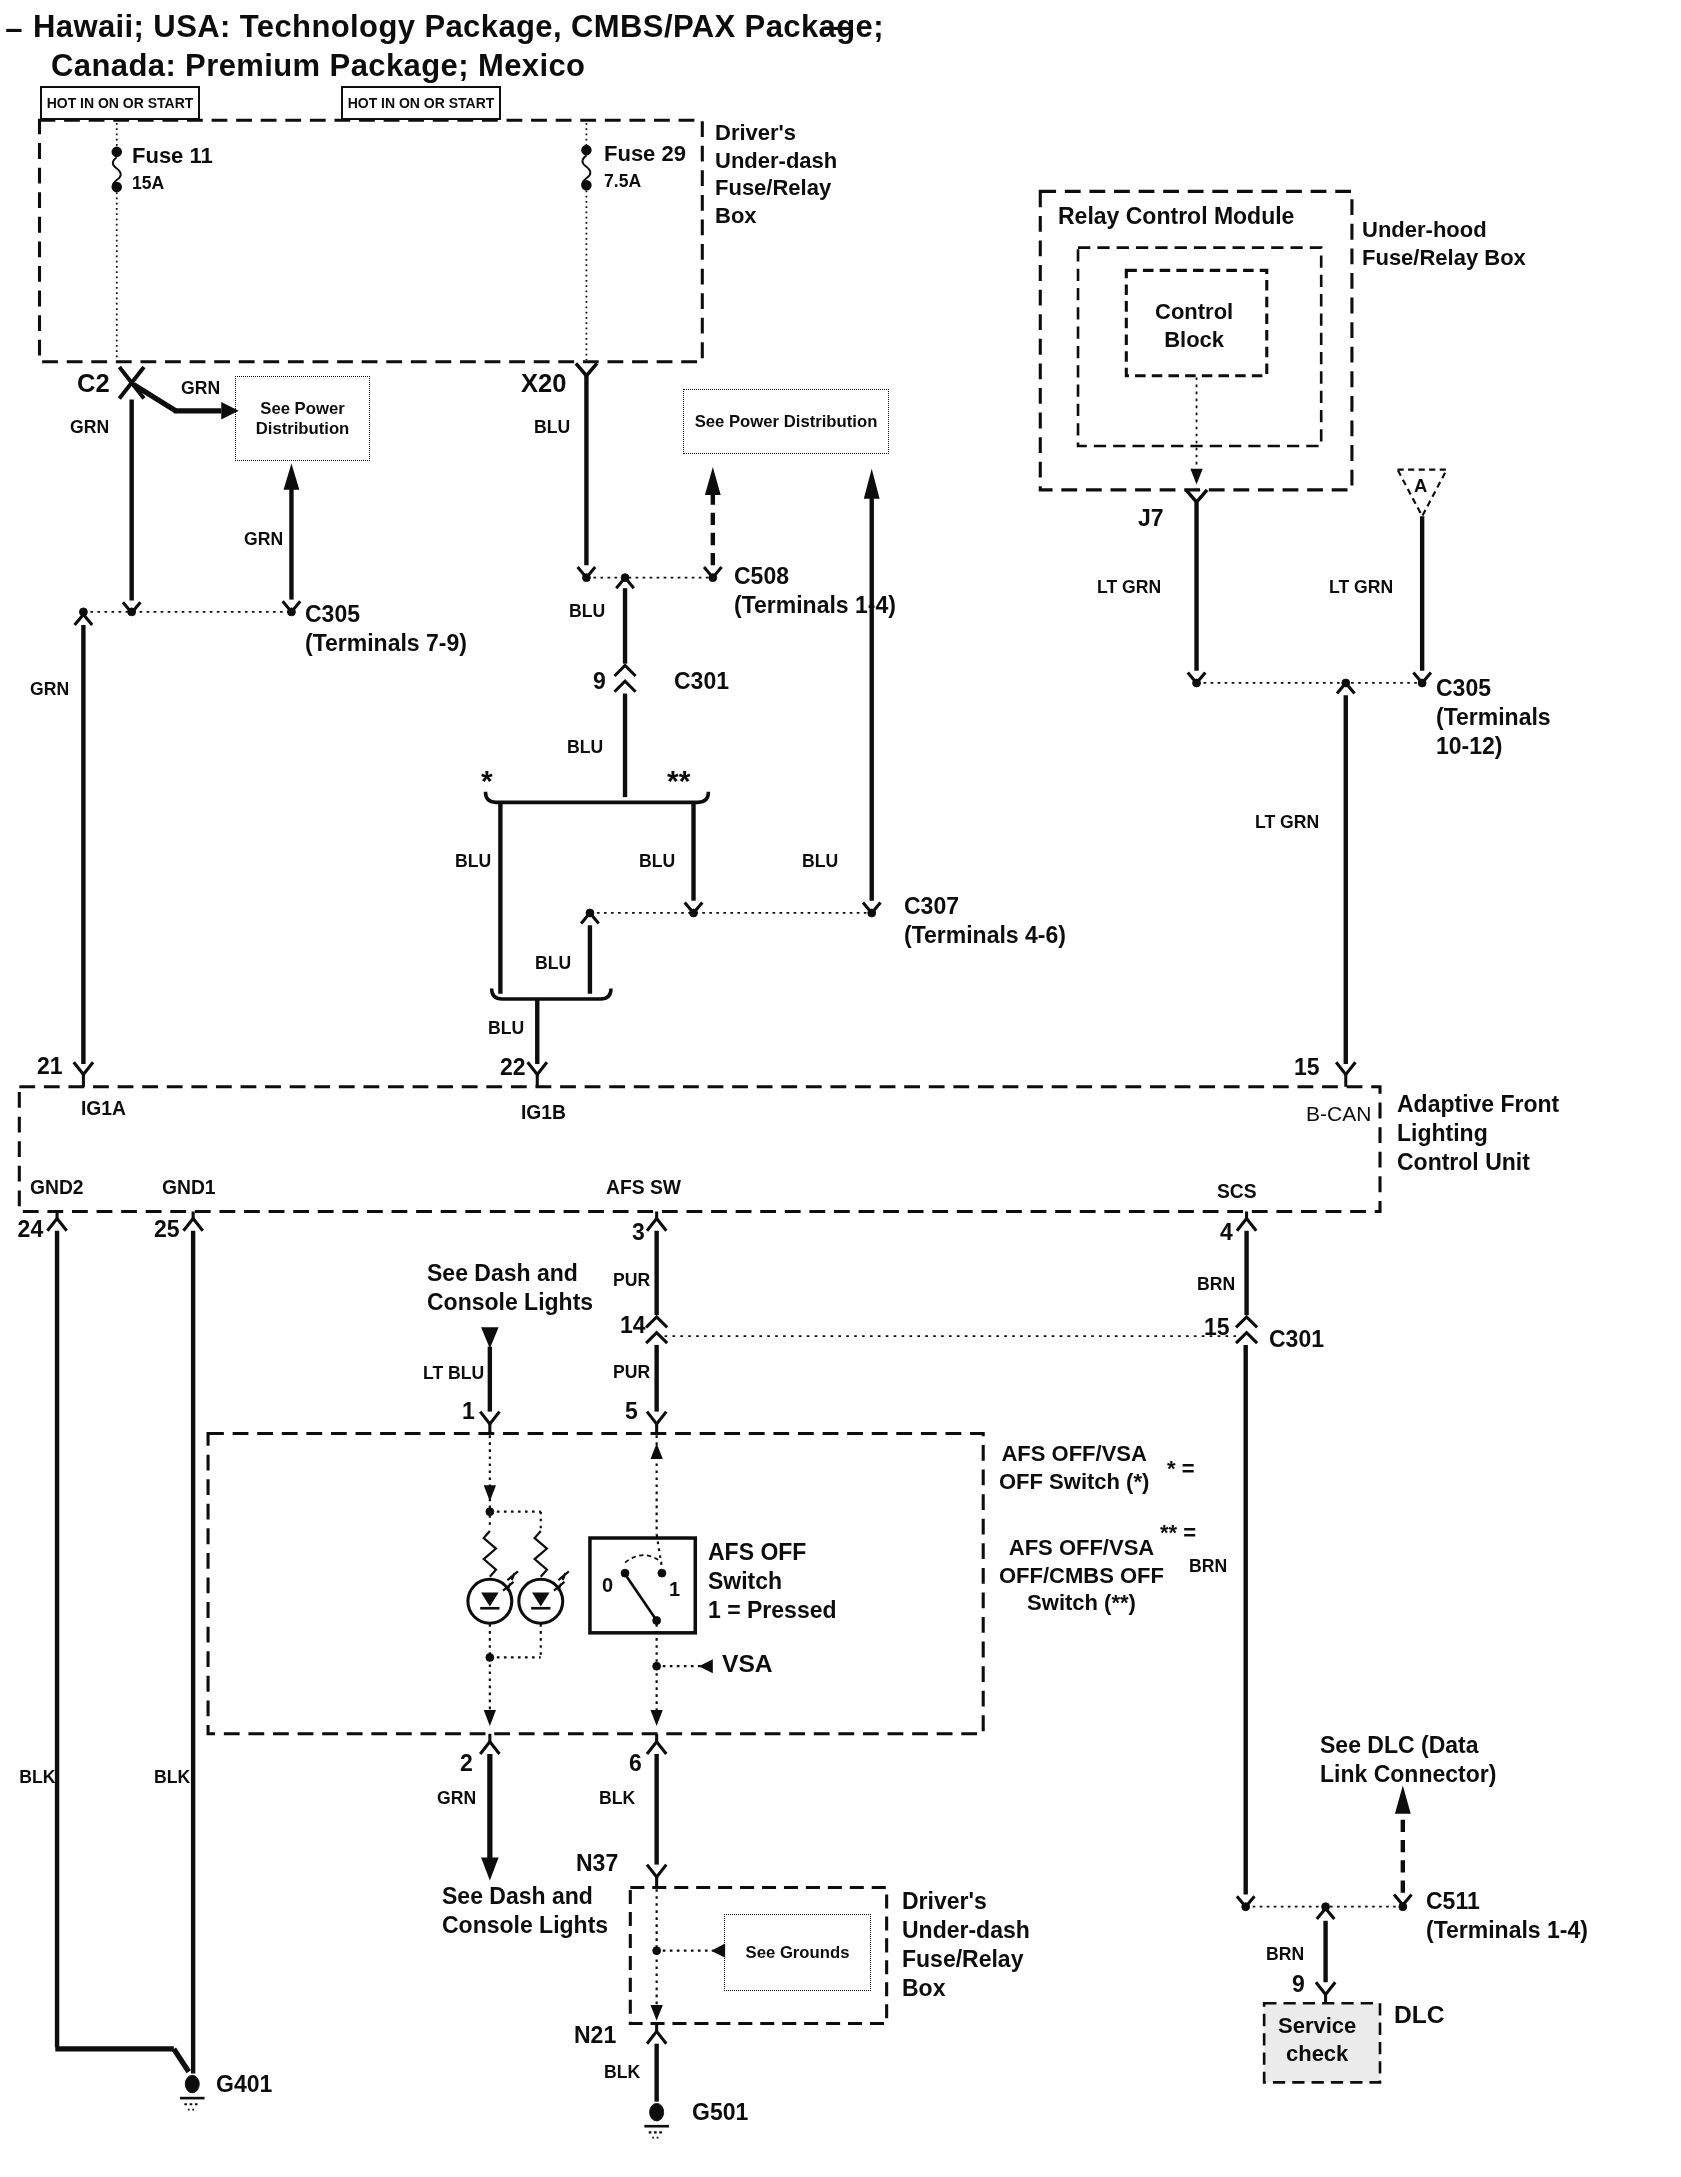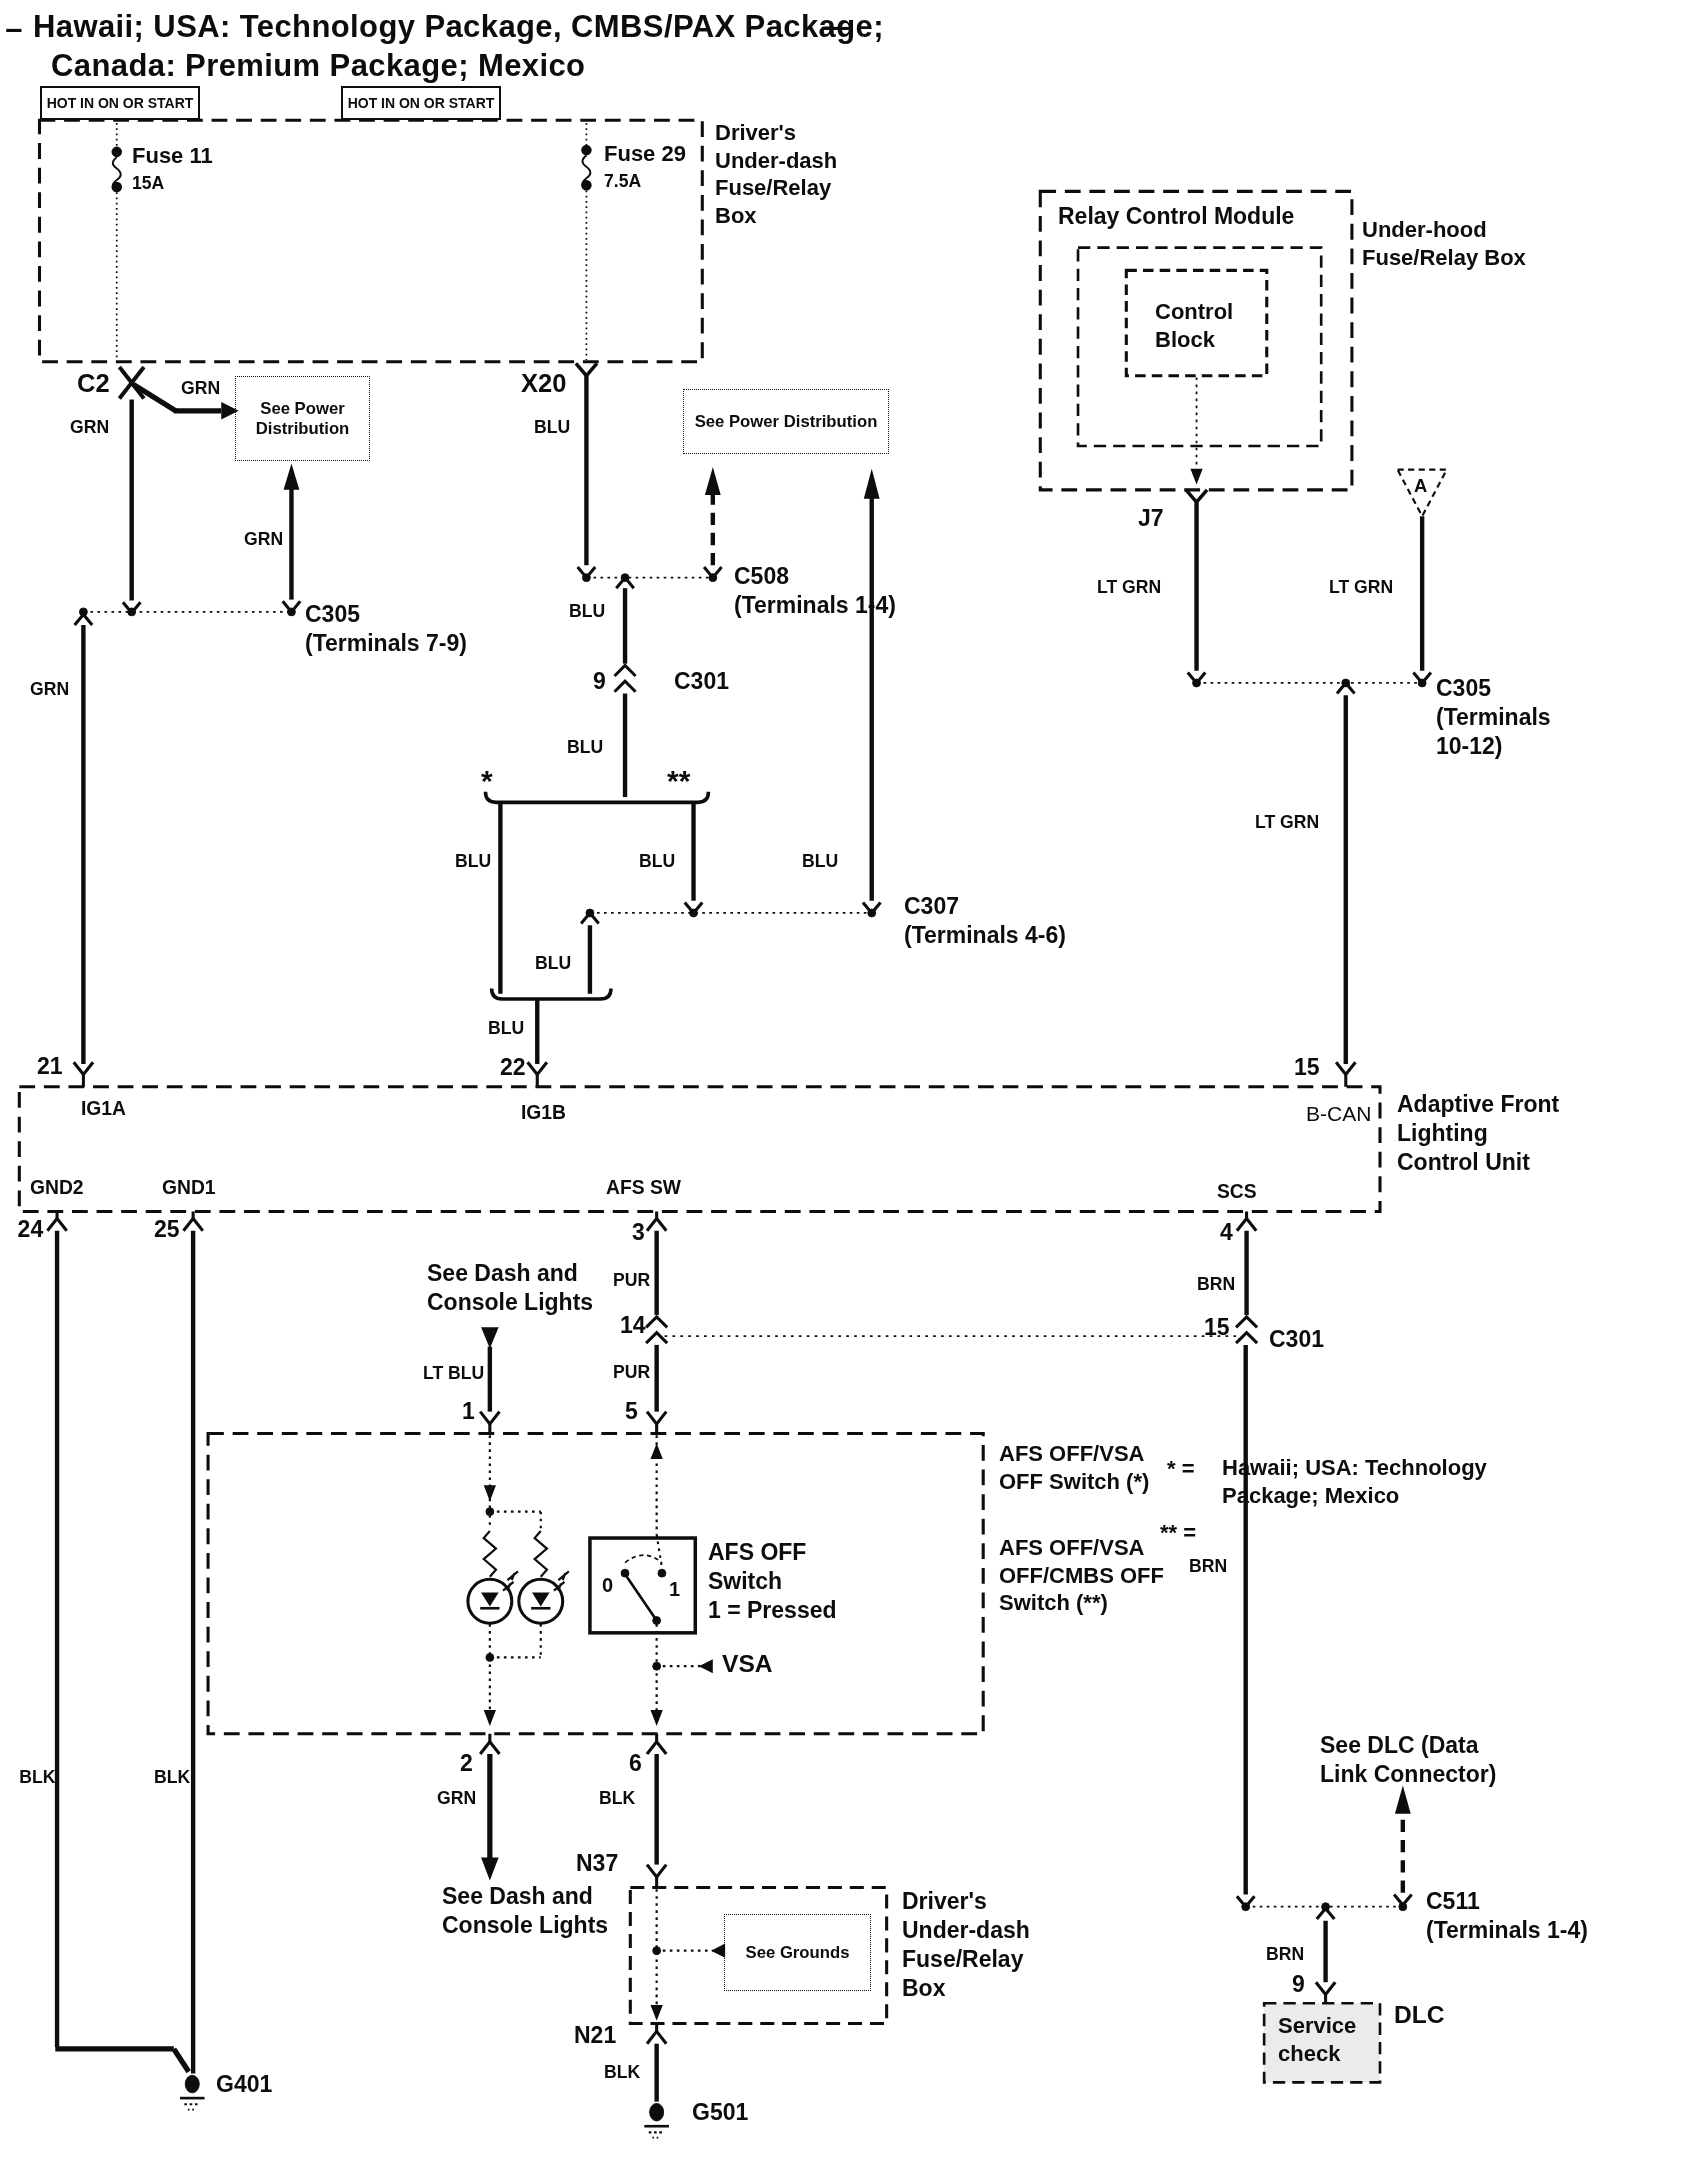--- a/index.html
+++ b/index.html
@@ -6,21 +6,21 @@
   #page{position:relative;width:1682px;height:2178px;background:#ffffff;overflow:hidden;
         font-family:"Liberation Sans",sans-serif;color:#0d0d0d;}
   svg{position:absolute;left:0;top:0;}
   .lbl{position:absolute;white-space:pre-line;line-height:1.26;color:#0d0d0d;}
   .t{font-size:31px;font-weight:700;letter-spacing:0.4px;}
   .h{font-size:22px;font-weight:600;}
   .c{font-size:23px;font-weight:600;}
   .w{font-size:17.6px;font-weight:700;}
   .p{font-size:23px;font-weight:600;}
   .s{font-size:16.7px;font-weight:700;}
-  .n{font-size:22px;font-weight:600;}
+  .n{font-size:22px;font-weight:600;text-align:center;}
   .big{font-size:25.5px;font-weight:700;}
   .hotbox{position:absolute;border:2.6px solid #0d0d0d;display:flex;align-items:center;justify-content:center;
           font-size:14px;font-weight:700;letter-spacing:0;}
   .dotbox{position:absolute;border:1.8px dotted #0d0d0d;display:flex;align-items:center;justify-content:center;
           text-align:center;}
 </style>
 </head>
 <body>
 <div id="page">
 
@@ -435,22 +435,20 @@
 <div class="lbl w" style="left:613px;top:1361px">PUR</div>
 <div class="lbl p" style="left:462px;top:1397px">1</div>
 <div class="lbl p" style="left:625px;top:1397px">5</div>
 
 <div class="lbl n" style="left:999px;top:1440px">AFS OFF/VSA
 OFF Switch (*)</div>
 <div class="lbl n" style="left:999px;top:1534px">AFS OFF/VSA
 OFF/CMBS OFF
 Switch (**)</div>
 <div class="lbl n" style="left:1167px;top:1455px;font-weight:700">*  =</div>
-<div class="lbl n" style="left:1222px;top:1454px">Hawaii; USA: Technology
-Package; Mexico</div>
 <div class="lbl n" style="left:1160px;top:1519px;font-weight:700">** =</div>
 
 <div class="lbl c" style="left:708px;top:1538px">AFS OFF
 Switch
 1 = Pressed</div>
 <div class="lbl" style="left:602px;top:1573px;font-size:20px;font-weight:600">0</div>
 <div class="lbl" style="left:669px;top:1577px;font-size:20px;font-weight:600">1</div>
 <div class="lbl" style="left:722px;top:1649px;font-size:24.6px;font-weight:700">VSA</div>
 
 <div class="lbl p" style="left:460px;top:1749px">2</div>

